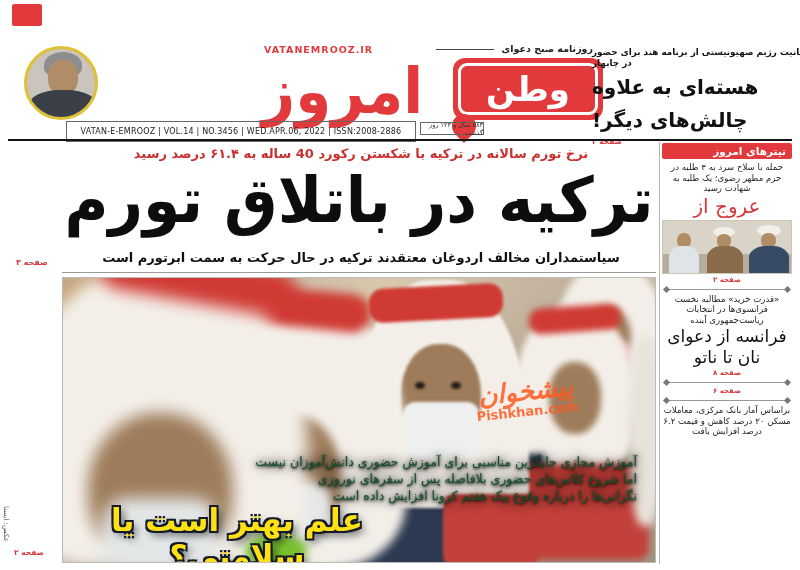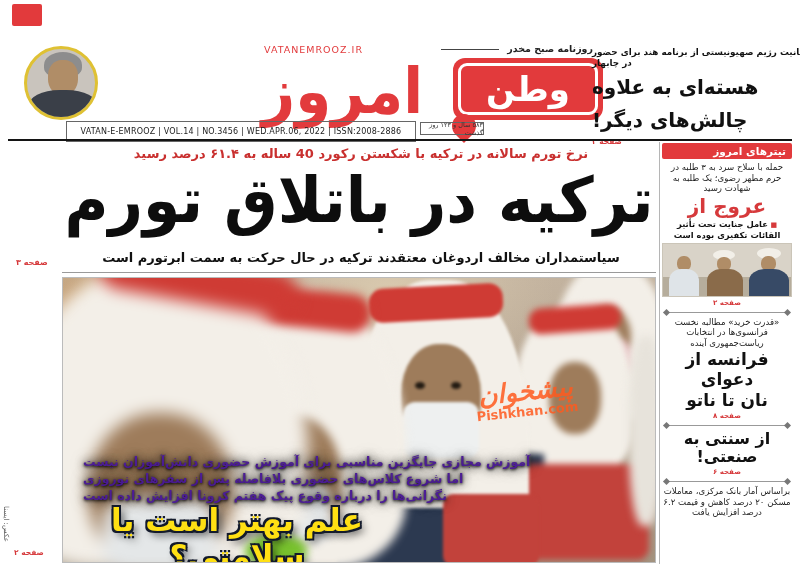--- a/index.html
+++ b/index.html
@@ -16,21 +16,21 @@
   .portrait .face{position:absolute;left:21px;top:11px;width:30px;height:35px;background:#b08d67;border-radius:45%}
   .portrait .suit{position:absolute;left:1px;top:41px;width:70px;height:36px;background:#3a3f48;border-radius:45% 45% 0 0}
 
   .farhadi{position:absolute;left:100px;top:45px;width:252px}
   .farhadi .k{font-size:9.5px;font-weight:bold;text-align:center;line-height:12px}
   .farhadi .k .red{color:#d6393b}
   .farhadi .h1{font-size:20px;font-weight:900;text-align:right;padding-right:20px;margin-top:5px}
   .farhadi .h2{font-size:23px;font-weight:900;text-align:right;padding-right:20px;margin-top:1px}
 
   .mastc{position:absolute;left:230px;top:40px;width:415px;height:102px}
-  .logo-url{position:absolute;left:34px;top:4px;color:#e23a3c;font-size:9.5px;font-weight:normal;letter-spacing:1px}
+  .logo-url{position:absolute;left:34px;top:4px;color:#e23a3c;font-size:9.5px;font-weight:bold;letter-spacing:1px}
   .logo-tagline{position:absolute;right:52px;top:3px;font-size:9.5px;font-weight:bold;color:#222;direction:rtl}
   .logo-tagline::after{content:"";display:inline-block;width:58px;height:1px;background:#444;margin:2px 8px;vertical-align:middle}
   .logo-amrooz{position:absolute;left:0;top:14px;width:225px;font-size:58px;font-weight:900;color:#e23a3c;
                text-align:center;line-height:74px;transform:scaleY(1.08)}
   .logo-box{position:absolute;right:42px;top:18px;width:150px;height:62px;background:#e23a3c;border-radius:12px;
             display:flex;align-items:center;justify-content:center}
   .logo-box::after{content:"";position:absolute;inset:5px;border:3px solid #fff;border-radius:9px}
   .logo-box .vatan{color:#fff;font-size:34px;font-weight:900;position:relative;z-index:1}
   .logo-tail{position:absolute;left:222px;top:74px;width:24px;height:24px;background:#e23a3c;
              border-radius:50% 50% 0 50%;transform:rotate(45deg)}
@@ -96,38 +96,38 @@
   .g2 .band{left:30px;top:0;width:160px;height:38px;transform:rotate(6deg);border-radius:18px}
   .g2 .face{left:62px;top:128px;width:98px;height:130px;border-radius:46%}
   .g2 .mask{left:70px;top:195px;width:80px;height:60px;border-radius:16px}
   .g1{left:-55px;top:-15px;width:300px;height:305px;filter:blur(8px)}
   .g1 .hood{inset:0;border-radius:48% 48% 30% 30%/62% 62% 22% 22%}
   .g1 .band{left:90px;top:-6px;width:200px;height:46px;transform:rotate(10deg);border-radius:22px}
   .g1 .face{left:80px;top:150px;width:145px;height:158px;border-radius:48%}
   .g1 .mask{left:95px;top:235px;width:115px;height:75px;border-radius:24px}
   .greenblob{position:absolute;left:182px;top:256px;width:62px;height:34px;background:#78c22e;filter:blur(4px);border-radius:50%}
 
-  .ph-cap{position:absolute;left:20px;top:175px;width:554px;text-align:left;color:#4c1d95;font-weight:bold;
+  .ph-cap{position:absolute;left:20px;top:175px;width:554px;text-align:right;color:#14532d;font-weight:normal;
           font-size:12.5px;line-height:17px;
           text-shadow:0 1px 3px rgba(0,0,0,.95),0 0 8px rgba(0,0,0,.85),0 0 14px rgba(0,0,0,.6)}
   .ph-head{position:absolute;left:0;top:224px;width:348px;text-align:center;color:#ffe013;font-size:31px;font-weight:900;
            text-shadow:2px 2px 0 #131a2b,-2px 2px 0 #131a2b,2px -2px 0 #131a2b,-2px -2px 0 #131a2b,4px 4px 9px rgba(0,0,0,.75)}
   .ph-water{position:absolute;left:412px;top:98px;text-align:center;color:#ff5a1f;opacity:.85;transform:rotate(-6deg)}
   .ph-water .wfa{font-size:26px;font-weight:900;font-style:italic}
   .ph-water .wen{font-size:13px;font-weight:bold;margin-top:-2px}
   .photo-credit{position:absolute;left:2px;top:506px;writing-mode:vertical-rl;font-size:7px;color:#555}
   .photo-pref{position:absolute;left:14px;top:548px;font-size:7.5px}
 
   
   .vdivider{position:absolute;left:659px;top:142px;width:1px;height:422px;background:#b5b5b5}
   .sidebar{position:absolute;left:662px;top:143px;width:130px;direction:rtl;text-align:center}
   .sb-head{background:#e23a3c;color:#fff;font-size:10.5px;font-weight:bold;height:16px;line-height:16px;
            text-align:right;padding:0 6px;border-radius:2px}
   .sb-k{font-size:8.6px;font-weight:normal;line-height:10.5px;margin-top:3px;color:#1c1c1c}
-  .sb-h{font-weight:700;line-height:22px;font-size:20px;margin-top:1px}
+  .sb-h{font-weight:400;line-height:22px;font-size:20px;margin-top:1px}
   .sb-h.red{color:#d6393b}
   .sb-h.sz17{font-size:17px;line-height:20px}
   .sb-h.sz16{font-size:16px;line-height:18px}
   .sb-bullet{font-size:8.4px;font-weight:bold;line-height:10px;margin-top:2px}
   .sb-bullet .sq{color:#d6393b;font-size:7px}
   .sb-ref{font-size:7px;margin:2px 0 1px}
   .sb-sep{position:relative;height:1px;background:#999;margin:5px 2px 4px}
   .sb-sep::before,.sb-sep::after{content:"";position:absolute;top:-2px;width:5px;height:5px;background:#777;transform:rotate(45deg)}
   .sb-sep::before{left:0}.sb-sep::after{right:0}
   .sb-photo{position:relative;width:100%;height:54px;margin-top:3px;overflow:hidden;border:1px solid #cbc5b8;
@@ -146,21 +146,21 @@
 
   <div class="portrait">
     <div class="hair"></div>
     <div class="face"></div>
     <div class="suit"></div>
   </div>
 
 
   <div class="mastc">
     <div class="logo-url">VATANEMROOZ.IR</div>
-    <div class="logo-tagline">روزنامه صبح مخدر</div>
+    <div class="logo-tagline">روزنامه صبح دعوای</div>
     <div class="logo-amrooz fa">امروز</div>
     <div class="logo-box">
       <span class="vatan fa">وطن</span>
     </div>
     <div class="logo-tail"></div>
   </div>
 
   <div class="rstory fa">
     <div class="k">عصبانیت رژیم صهیونیستی از برنامه هند برای حضور در چابهار</div>
     <div class="h">هسته‌ای به علاوه</div>
@@ -233,21 +233,20 @@
   <div class="photo-credit fa">عکس: ایسنا</div>
   <div class="photo-pref pageref fa">صفحه ۲</div>
 
   <div class="vdivider"></div>
   <div class="sidebar">
     <div class="sb-head">تیترهای امروز</div>
 
     <div>
       <div class="sb-k">حمله با سلاح سرد به ۳ طلبه در حرم مطهر رضوی؛ یک طلبه به شهادت رسید</div>
       <div class="sb-h red">عروج از</div>
-      <div class="sb-bullet"><span class="sq">■ </span><span>عامل جنایت تحت تأثیر القائات تکفیری بوده است</span></div>
       <div class="sb-photo">
         <div class="cl" style="left:4px;top:8px;width:34px;height:46px">
           <div class="cface" style="left:10px;top:4px;width:14px;height:15px"></div>
           <div class="robe" style="left:2px;top:17px;width:30px;height:30px;background:#dfe4e8"></div>
         </div>
         <div class="cl" style="left:44px;top:5px;width:36px;height:49px">
           <div class="turban" style="left:6px;top:1px;width:22px;height:10px"></div>
           <div class="cface" style="left:10px;top:8px;width:14px;height:14px"></div>
           <div class="robe" style="left:0;top:20px;width:36px;height:29px;background:#8a6b4a"></div>
         </div>
@@ -263,21 +262,20 @@
 
     <div>
       <div class="sb-k">«قدرت خرید» مطالبه نخست فرانسوی‌ها در انتخابات ریاست‌جمهوری آینده</div>
       <div class="sb-h sz17">فرانسه از دعوای</div>
       <div class="sb-h sz17">نان تا ناتو</div>
       <div class="sb-ref pageref">صفحه ۸</div>
     </div>
     <div class="sb-sep"></div>
 
     <div>
-      <div class="sb-h sz16">از سنتی به صنعتی!</div>
       <div class="sb-ref pageref">صفحه ۶</div>
     </div>
     <div class="sb-sep"></div>
 
     <div>
       <div class="sb-k">براساس آمار بانک مرکزی، معاملات مسکن ۲۰ درصد کاهش و قیمت ۶.۲ درصد افزایش یافت</div>
 
     </div>
   </div>
 

